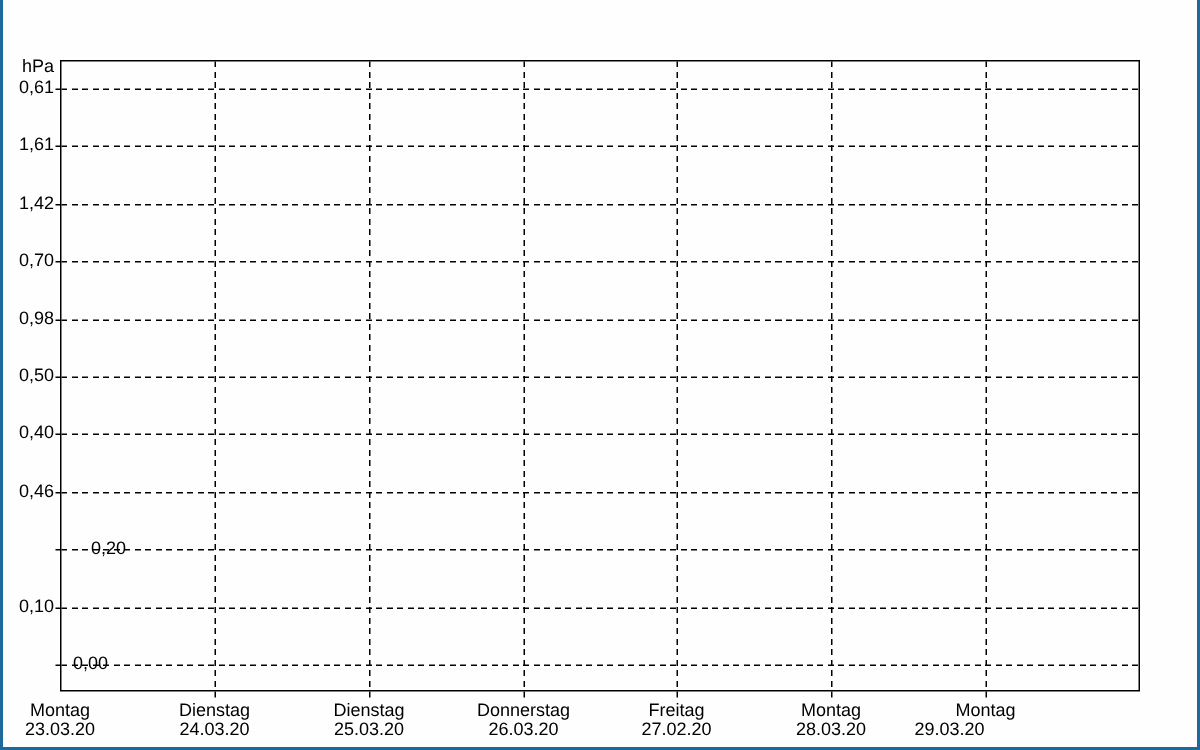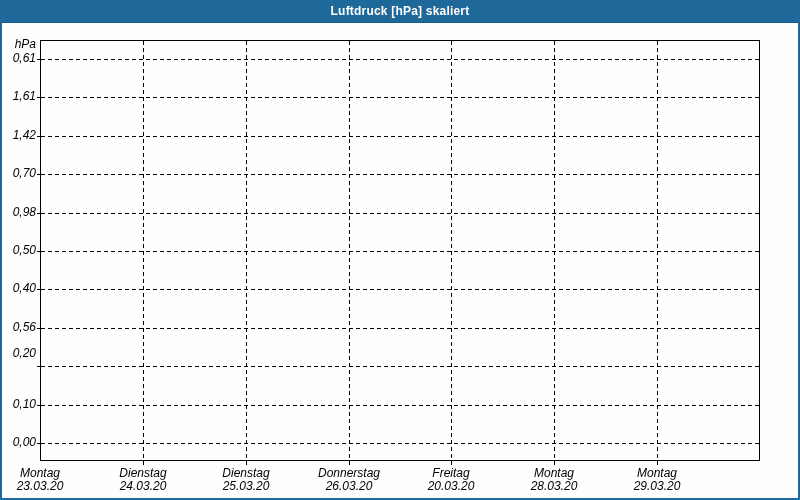--- a/index.html
+++ b/index.html
@@ -24,21 +24,21 @@
   }
   .titlebar .title-text {
     color: #ffffff;
     font-size: 12px;
     font-weight: bold;
     line-height: 22px;
     letter-spacing: 0.2px;
   }
   .canvas {
     position: absolute;
-    left: 0; top: 22px; right: 0; bottom: 0; font-style: italic;
+    left: 0; top: 22px; right: 0; bottom: 0;
   }
   .plot {
     position: absolute;
     border: 1px solid #000000;
     box-sizing: border-box;
     background: transparent;
   }
   .hgrid {
     position: absolute;
     height: 1px;
@@ -76,23 +76,20 @@
     font-size: 12px;
     line-height: 13px;
     color: #000000;
     white-space: nowrap;
   }
 </style>
 </head>
 <body>
 
 <div class="window">
-  <div class="titlebar">
-    <span class="title-text">Luftdruck [hPa] skaliert</span>
-  </div>
   <div class="canvas" id="canvas">
     <span class="unit-label" style="top:15px;">hPa</span>
     <div class="plot" id="plot" style="left: 38px; top: 18px; width: 720px; height: 421px;"></div>
   <div class="hgrid" style="left: 39px; top: 37px; width: 718px;"></div>
       <div class="ytick" style="left: 35px; top: 37px; width: 3px;"></div>
       <div class="ylabel" style="top: 29px;">0,61</div>
       <div class="hgrid" style="left: 39px; top: 75px; width: 718px;"></div>
       <div class="ytick" style="left: 35px; top: 75px; width: 3px;"></div>
       <div class="ylabel" style="top: 67px;">1,61</div>
       <div class="hgrid" style="left: 39px; top: 114px; width: 718px;"></div>
@@ -105,50 +102,50 @@
       <div class="ytick" style="left: 35px; top: 191px; width: 3px;"></div>
       <div class="ylabel" style="top: 183px;">0,98</div>
       <div class="hgrid" style="left: 39px; top: 229px; width: 718px;"></div>
       <div class="ytick" style="left: 35px; top: 229px; width: 3px;"></div>
       <div class="ylabel" style="top: 221px;">0,50</div>
       <div class="hgrid" style="left: 39px; top: 267px; width: 718px;"></div>
       <div class="ytick" style="left: 35px; top: 267px; width: 3px;"></div>
       <div class="ylabel" style="top: 259px;">0,40</div>
       <div class="hgrid" style="left: 39px; top: 306px; width: 718px;"></div>
       <div class="ytick" style="left: 35px; top: 306px; width: 3px;"></div>
-      <div class="ylabel" style="top: 298px;">0,56</div>
+      <div class="ylabel" style="top: 298px;">0,46</div>
       <div class="hgrid" style="left: 39px; top: 344px; width: 718px;"></div>
       <div class="ytick" style="left: 35px; top: 344px; width: 3px;"></div>
-      <div class="ylabel" style="top: 324px;">0,20</div>
+      <div class="ylabel" style="top: 336px; margin-left: 48px;">0,20</div>
       <div class="hgrid" style="left: 39px; top: 383px; width: 718px;"></div>
       <div class="ytick" style="left: 35px; top: 383px; width: 3px;"></div>
       <div class="ylabel" style="top: 375px;">0,10</div>
       <div class="hgrid" style="left: 39px; top: 421px; width: 718px;"></div>
       <div class="ytick" style="left: 35px; top: 421px; width: 3px;"></div>
-      <div class="ylabel" style="top: 413px;">0,00</div>
+      <div class="ylabel" style="top: 413px; margin-left: 36px;">0,00</div>
       <div class="xlabel" style="left: -17px; top: 445px;">Montag</div>
       <div class="xlabel" style="left: -17px; top: 458px;">23.03.20</div>
       <div class="vgrid" style="left: 141px; top: 19px; height: 419px;"></div>
       <div class="xtick" style="left: 141px; top: 439px; height: 4px;"></div>
       <div class="xlabel" style="left: 86px; top: 445px;">Dienstag</div>
       <div class="xlabel" style="left: 86px; top: 458px;">24.03.20</div>
       <div class="vgrid" style="left: 244px; top: 19px; height: 419px;"></div>
       <div class="xtick" style="left: 244px; top: 439px; height: 4px;"></div>
       <div class="xlabel" style="left: 189px; top: 445px;">Dienstag</div>
       <div class="xlabel" style="left: 189px; top: 458px;">25.03.20</div>
       <div class="vgrid" style="left: 347px; top: 19px; height: 419px;"></div>
       <div class="xtick" style="left: 347px; top: 439px; height: 4px;"></div>
       <div class="xlabel" style="left: 292px; top: 445px;">Donnerstag</div>
       <div class="xlabel" style="left: 292px; top: 458px;">26.03.20</div>
       <div class="vgrid" style="left: 449px; top: 19px; height: 419px;"></div>
       <div class="xtick" style="left: 449px; top: 439px; height: 4px;"></div>
       <div class="xlabel" style="left: 394px; top: 445px;">Freitag</div>
-      <div class="xlabel" style="left: 394px; top: 458px;">20.03.20</div>
+      <div class="xlabel" style="left: 394px; top: 458px;">27.02.20</div>
       <div class="vgrid" style="left: 552px; top: 19px; height: 419px;"></div>
       <div class="xtick" style="left: 552px; top: 439px; height: 4px;"></div>
       <div class="xlabel" style="left: 497px; top: 445px;">Montag</div>
       <div class="xlabel" style="left: 497px; top: 458px;">28.03.20</div>
       <div class="vgrid" style="left: 655px; top: 19px; height: 419px;"></div>
       <div class="xtick" style="left: 655px; top: 439px; height: 4px;"></div>
       <div class="xlabel" style="left: 600px; top: 445px;">Montag</div>
-      <div class="xlabel" style="left: 600px; top: 458px;">29.03.20</div>
+      <div class="xlabel" style="left: 576px; top: 458px;">29.03.20</div>
     </div>
 </div>
 
 </body></html>

